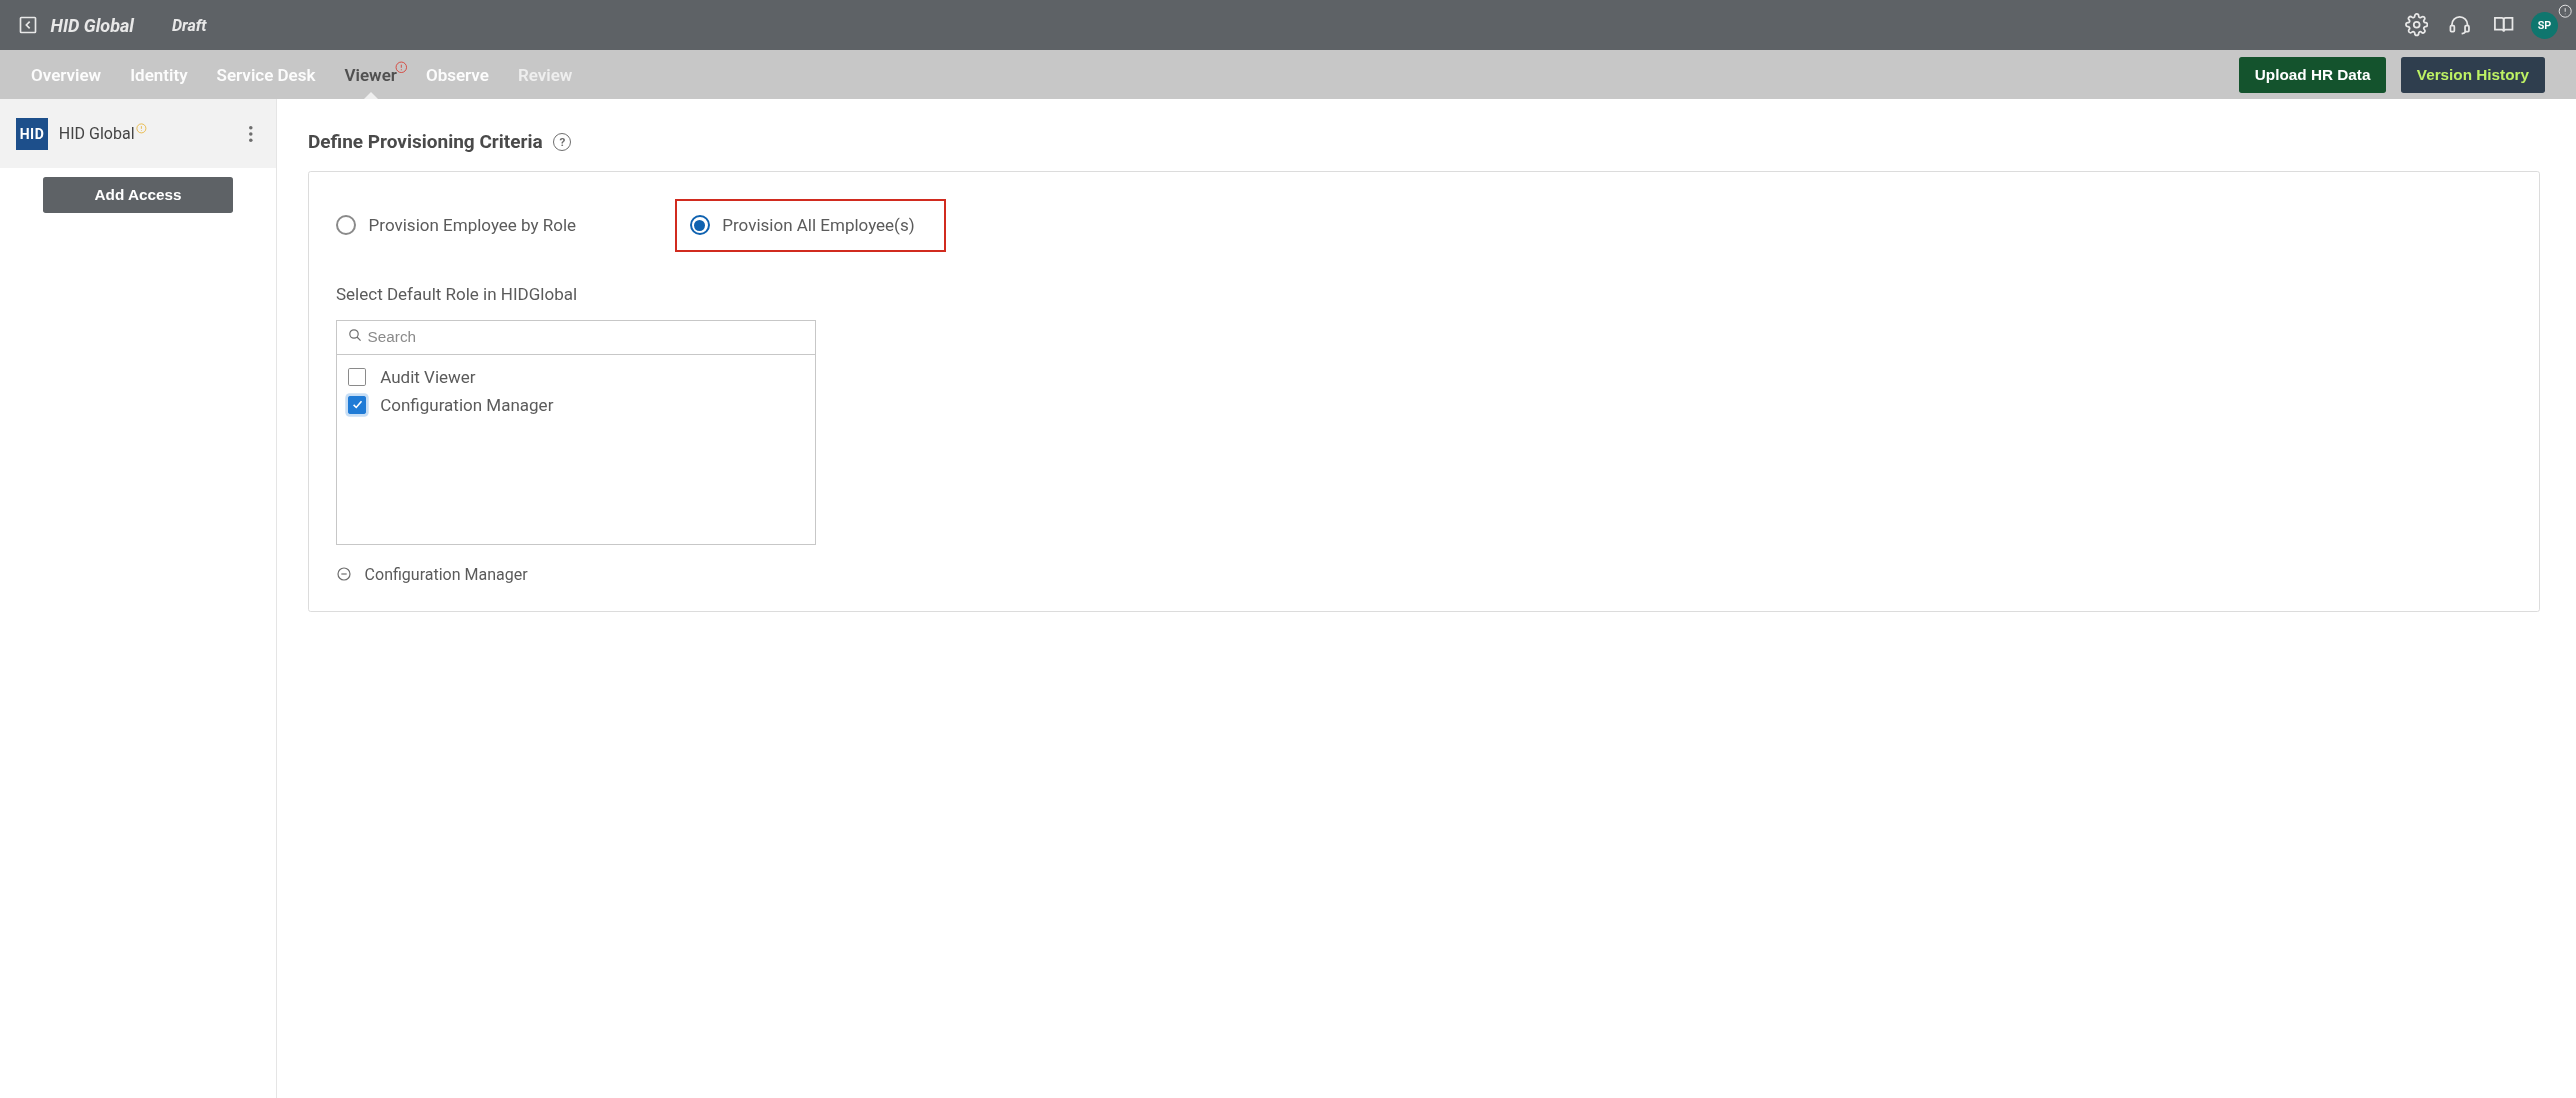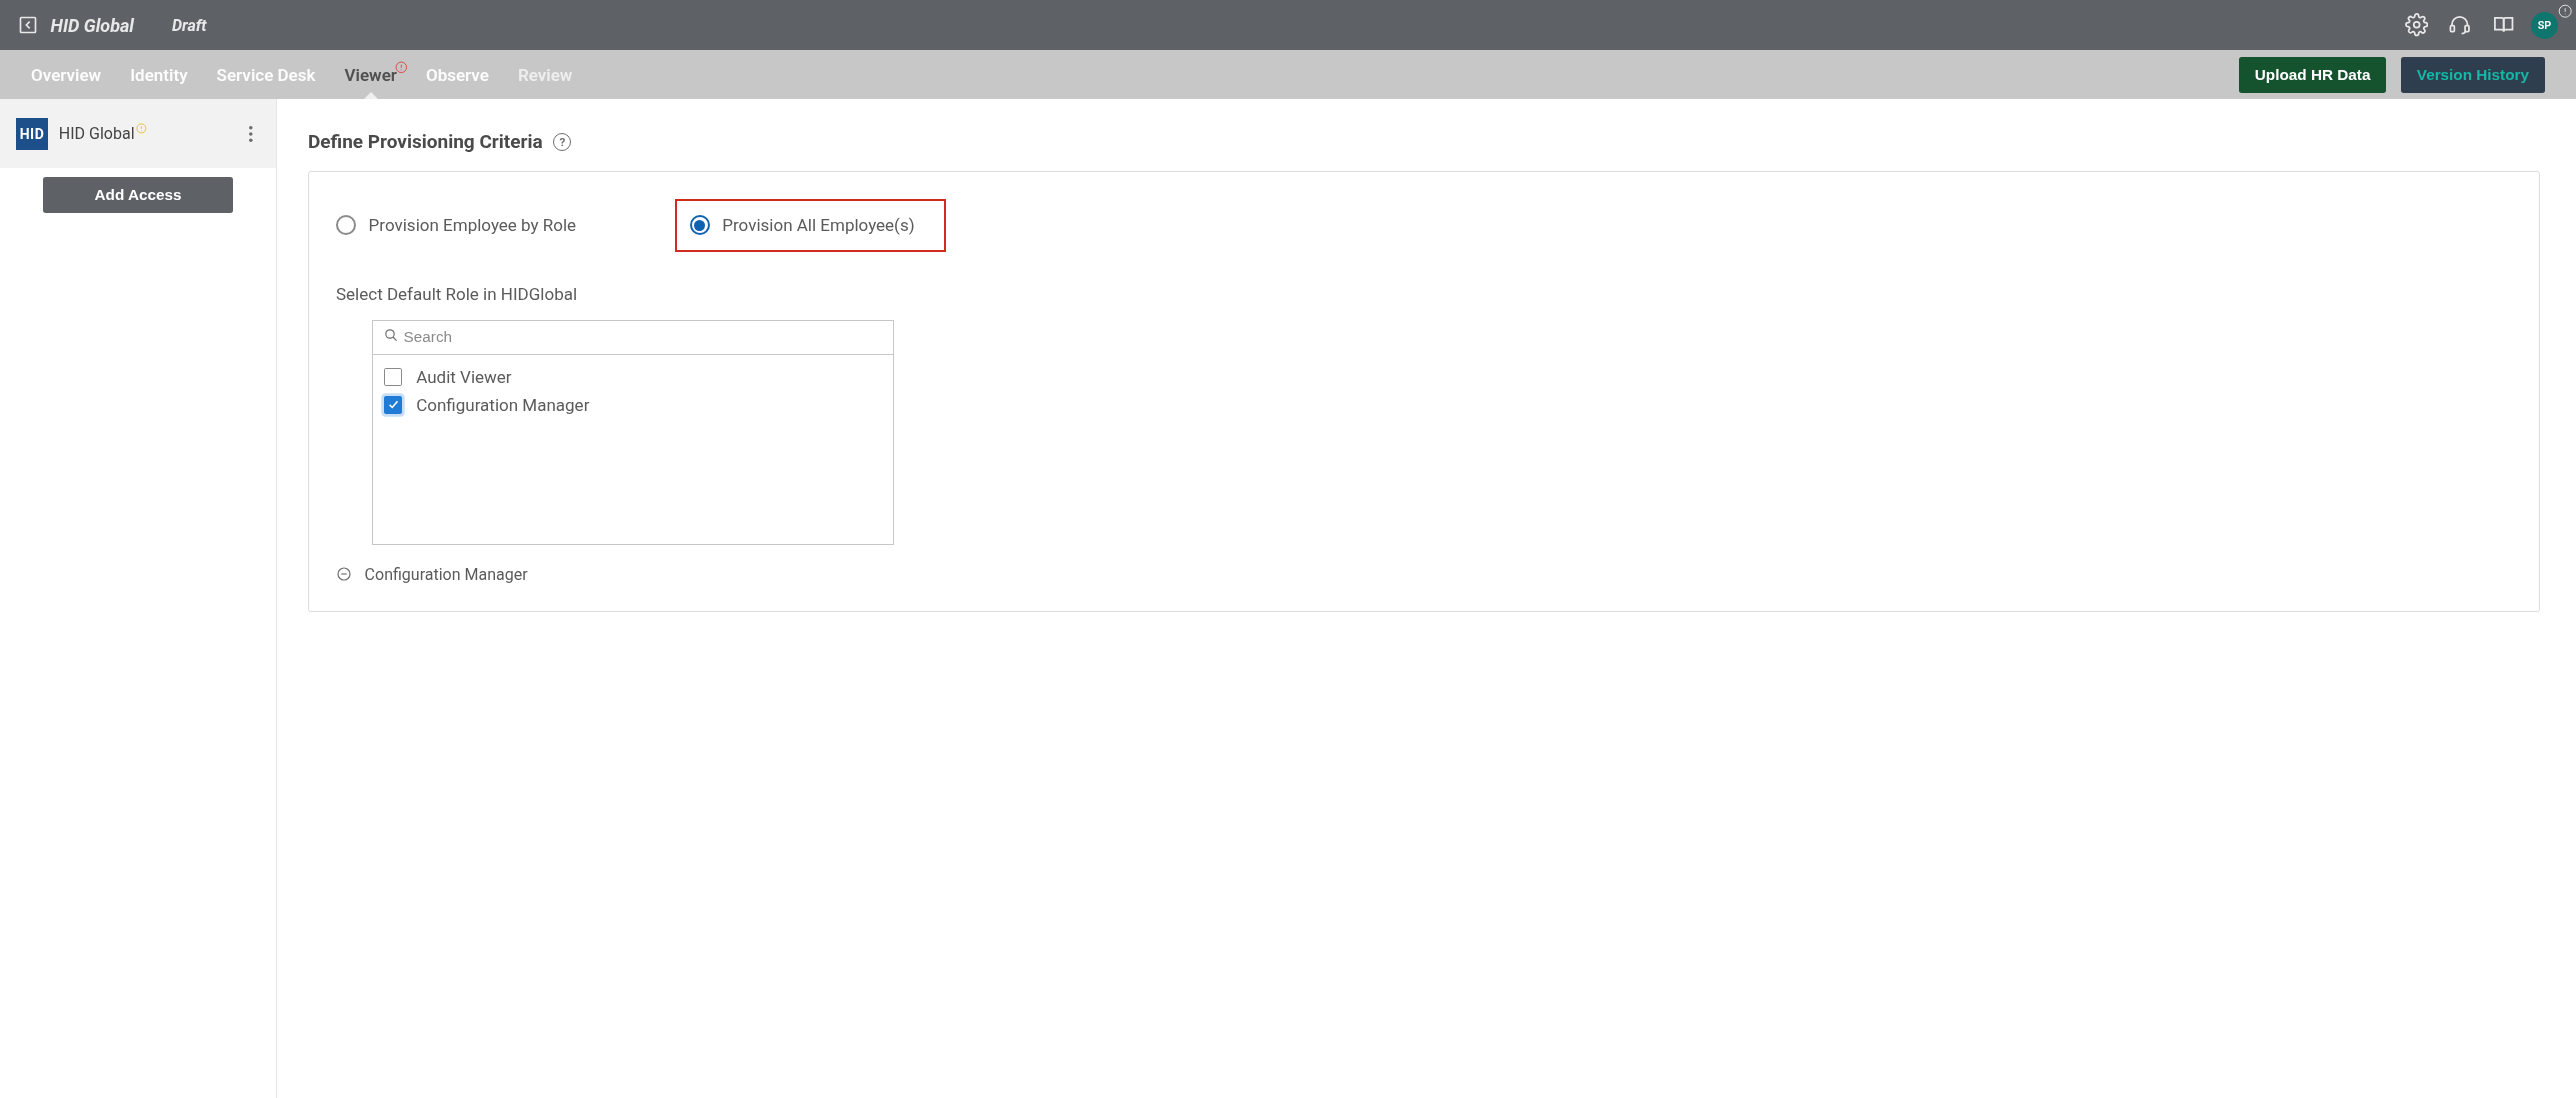--- a/index.html
+++ b/index.html
@@ -83,21 +83,21 @@
   }
   .tab .warn-badge svg { width: 12.6px; height: 12.6px; stroke: #d93025; fill: none; stroke-width: 1.6; }
   .tabbar .tab.faded { color: #fff; opacity: 0.7; }
   .tabbar .spacer { flex: 1; }
   .btn {
     height: 36px; padding: 0 16px; border-radius: 2.7px;
     font-weight: 600; font-size: 15.3px; cursor: pointer;
     display: inline-flex; align-items: center; border: none;
   }
   .btn-light { background: #14532d; color: #fff; margin-right: 14.4px; }
-  .btn-dark  { background: #2f3e4e; color: #14b8a6; }
+  .btn-dark  { background: #2f3e4e; color: #bef264; }
 
   
   .body {
     display: flex;
     height: calc(100% - 98px);
   }
   .sidebar {
     width: 277px;
     border-right: 1.8px solid #e5e5e5;
     background: #fff;
@@ -161,22 +161,22 @@
   .radio.selected .ring::after {
     content: ""; width: 10.8px; height: 10.8px; border-radius: 50%; background: #0f62b0;
   }
   .radio-highlight {
     border: 2.7px solid #d12b1f; padding: 14.4px 29px 14.4px 12.6px;
   }
 
   .sub-label { margin-top: 32px; font-size: 17px; color: #5b5b5b; }
 
   .rolebox {
-    width: 522px; border: 0.9px solid #c7c7c7; margin-top: 16px;
-    display: flex; flex-direction: column; margin-left: 36px;
+    width: 480px; border: 0.9px solid #c7c7c7; margin-top: 16px;
+    display: flex; flex-direction: column;
   }
   .rolebox .search {
     height: 34px; border-bottom: 0.9px solid #c7c7c7;
     display: flex; align-items: center; padding: 0 10.8px; gap: 5.4px;
   }
   .rolebox .search svg { width: 14.4px; height: 14.4px; stroke: #6e6e6e; fill: none; stroke-width: 2; }
   .rolebox .search input {
     border: none; outline: none; font-size: 15.3px; flex: 1; color: #444;
   }
   .rolebox .search input::placeholder { color: #8a8a8a; }

